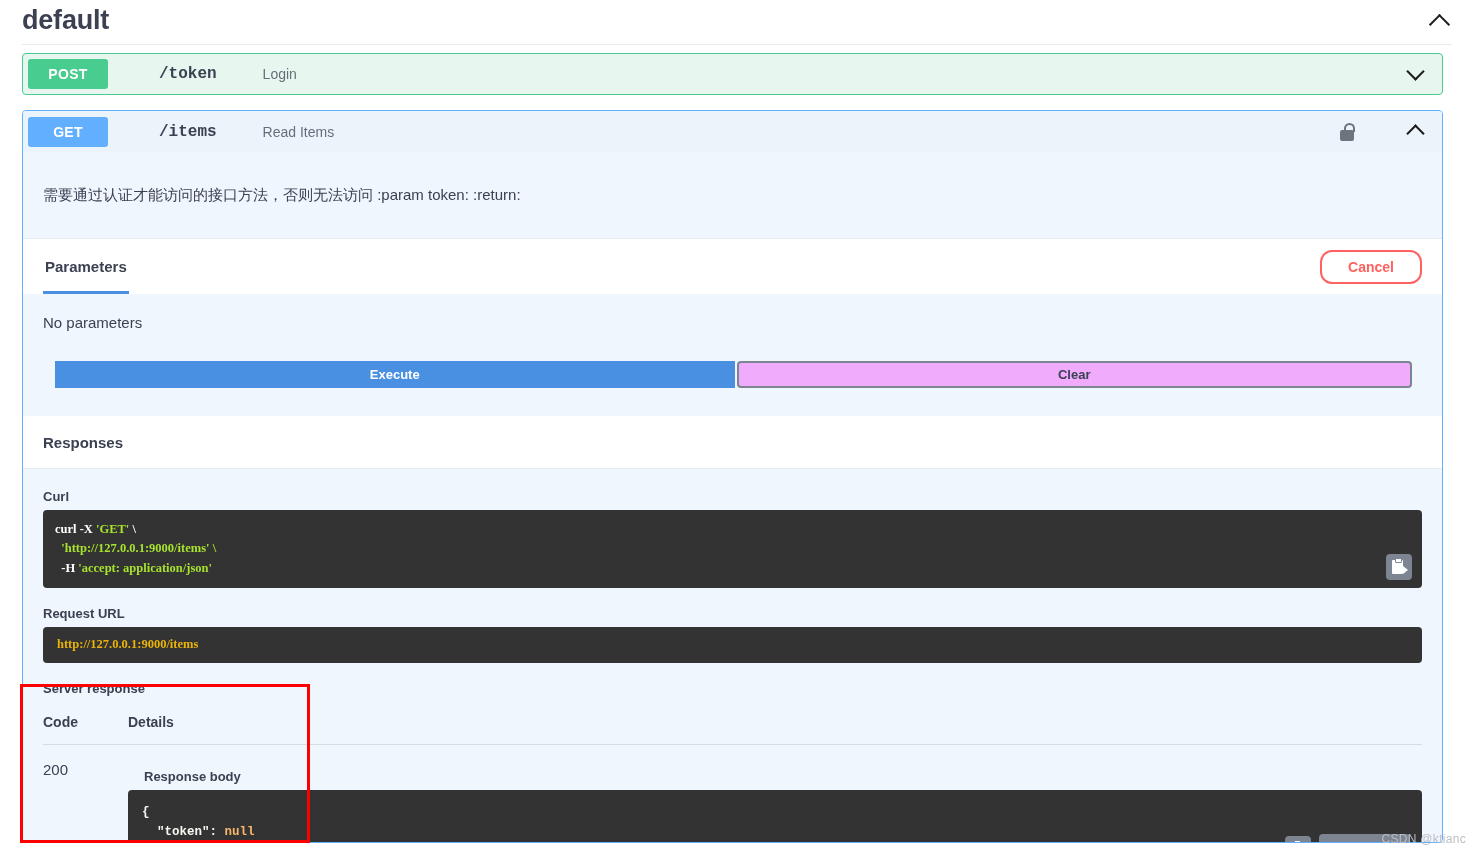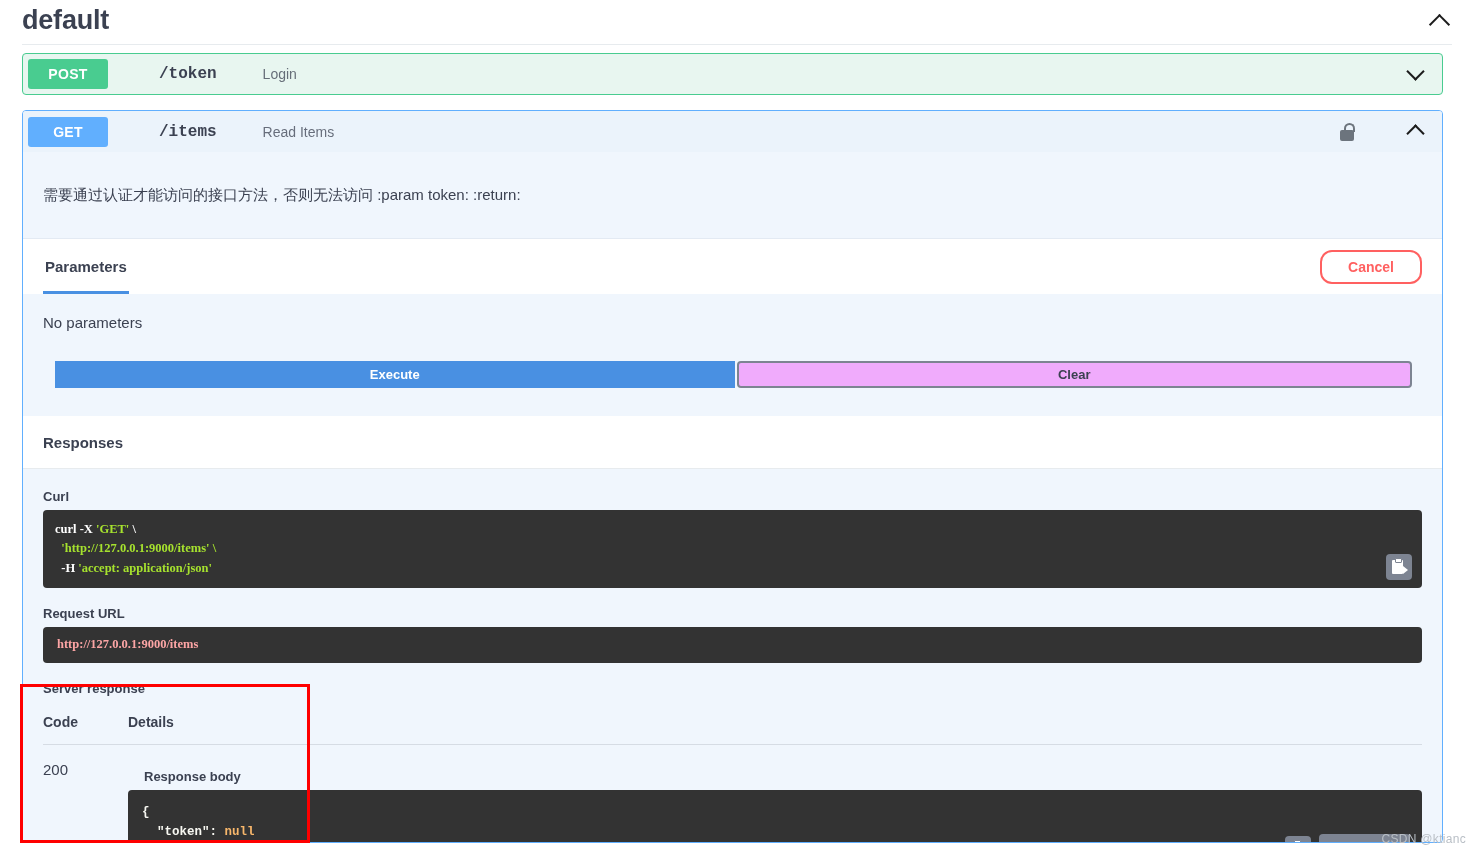--- a/index.html
+++ b/index.html
@@ -298,21 +298,21 @@
     color: #ffffff;
     margin-bottom: 18px;
   }
   .code-curl { min-height: 68px; color: #a6e22e; font-weight: bold; }
   .code-curl .tok-cmd { color: #ffffff; }
   .code-curl .tok-str { color: #a6e22e; }
 
   .code-url {
     min-height: 30px;
     padding: 8px 14px;
-    color: #fca5a5;
+    color: #eab308;
     font-weight: bold;
   }
 
   .copy-btn {
     position: absolute;
     right: 10px;
     bottom: 8px;
     width: 26px;
     height: 26px;
     background: #7d8492;

